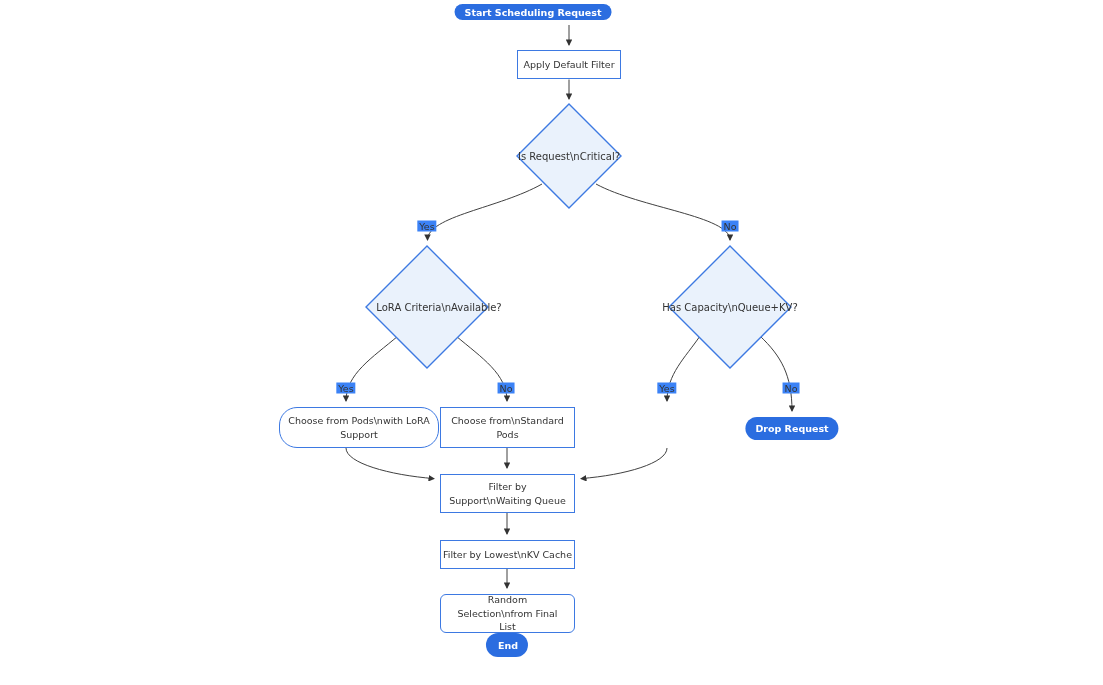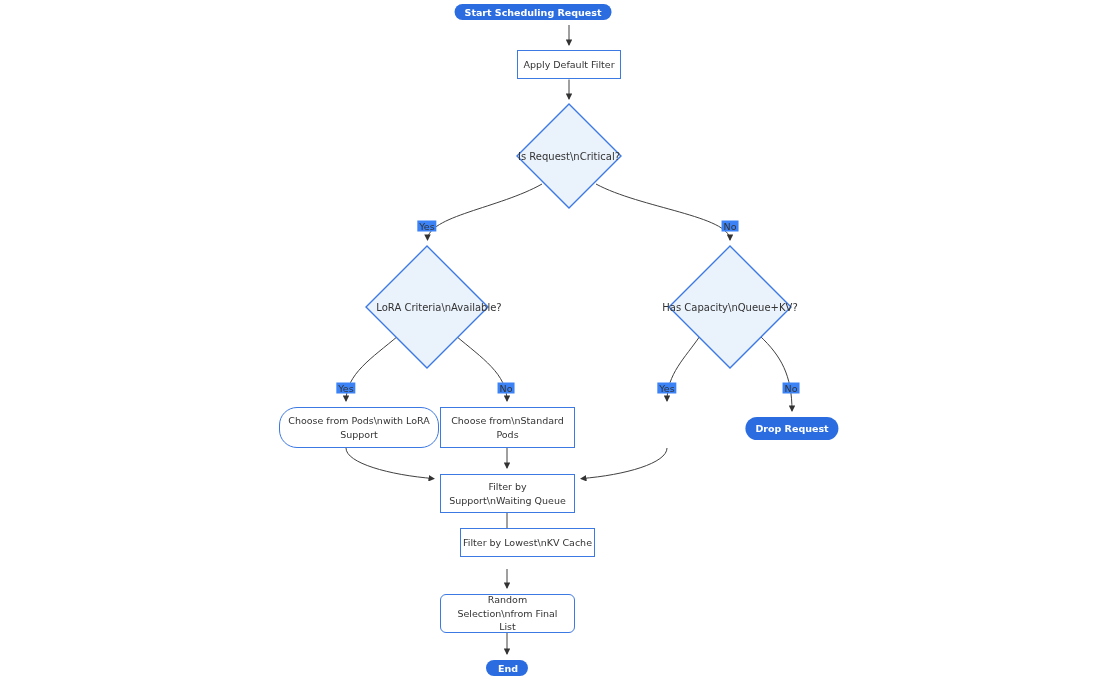--- a/index.html
+++ b/index.html
@@ -83,37 +83,37 @@
     <polygon class="decision" points="427,246 488,307 427,368 366,307"></polygon>
     <polygon class="decision" points="730,246 791,307 730,368 669,307"></polygon>
   </svg>
 
   <div class="terminal" style="left:533px;top:4px;height:16px;">
     <span>Start Scheduling Request</span>
   </div>
   <div class="terminal" style="left:792px;top:417px;height:23px;justify-content:center;">
     <span>Drop Request</span>
   </div>
-  <div class="terminal" style="left:507px;top:660px;height:16px;padding-left:12px;">
+  <div class="terminal" style="left:507px;top:633px;height:24px;padding-left:12px;">
     <span>End</span>
   </div>
 
   <div class="node one-line" style="left:517px;top:50px;width:104px;height:29px;">
     <span>Apply Default Filter</span>
   </div>
   <div class="node" style="left:279px;top:407px;width:160px;height:41px;border-radius:18px;">
     <span>Choose from Pods\nwith LoRA Support</span>
   </div>
   <div class="node" style="left:440px;top:407px;width:135px;height:41px;">
     <span>Choose from\nStandard Pods</span>
   </div>
   <div class="node" style="left:440px;top:474px;width:135px;height:39px;">
     <span>Filter by Support\nWaiting Queue</span>
   </div>
-  <div class="node one-line" style="left:440px;top:528px;width:135px;height:29px;margin-left:20px;">
+  <div class="node one-line" style="left:440px;top:540px;width:135px;height:29px;">
     <span>Filter by Lowest\nKV Cache</span>
   </div>
   <div class="node" style="left:440px;top:594px;width:135px;height:39px;border-radius:6px;">
     <span>Random Selection\nfrom Final List</span>
   </div>
 
   <div class="dlabel" style="left:569px;top:156px;">Is Request\nCritical?</div>
   <div class="dlabel" style="left:421px;top:307px;padding-left:36px;">LoRA Criteria\nAvailable?</div>
   <div class="dlabel" style="left:730px;top:307px;">Has Capacity\nQueue+KV?</div>
 

